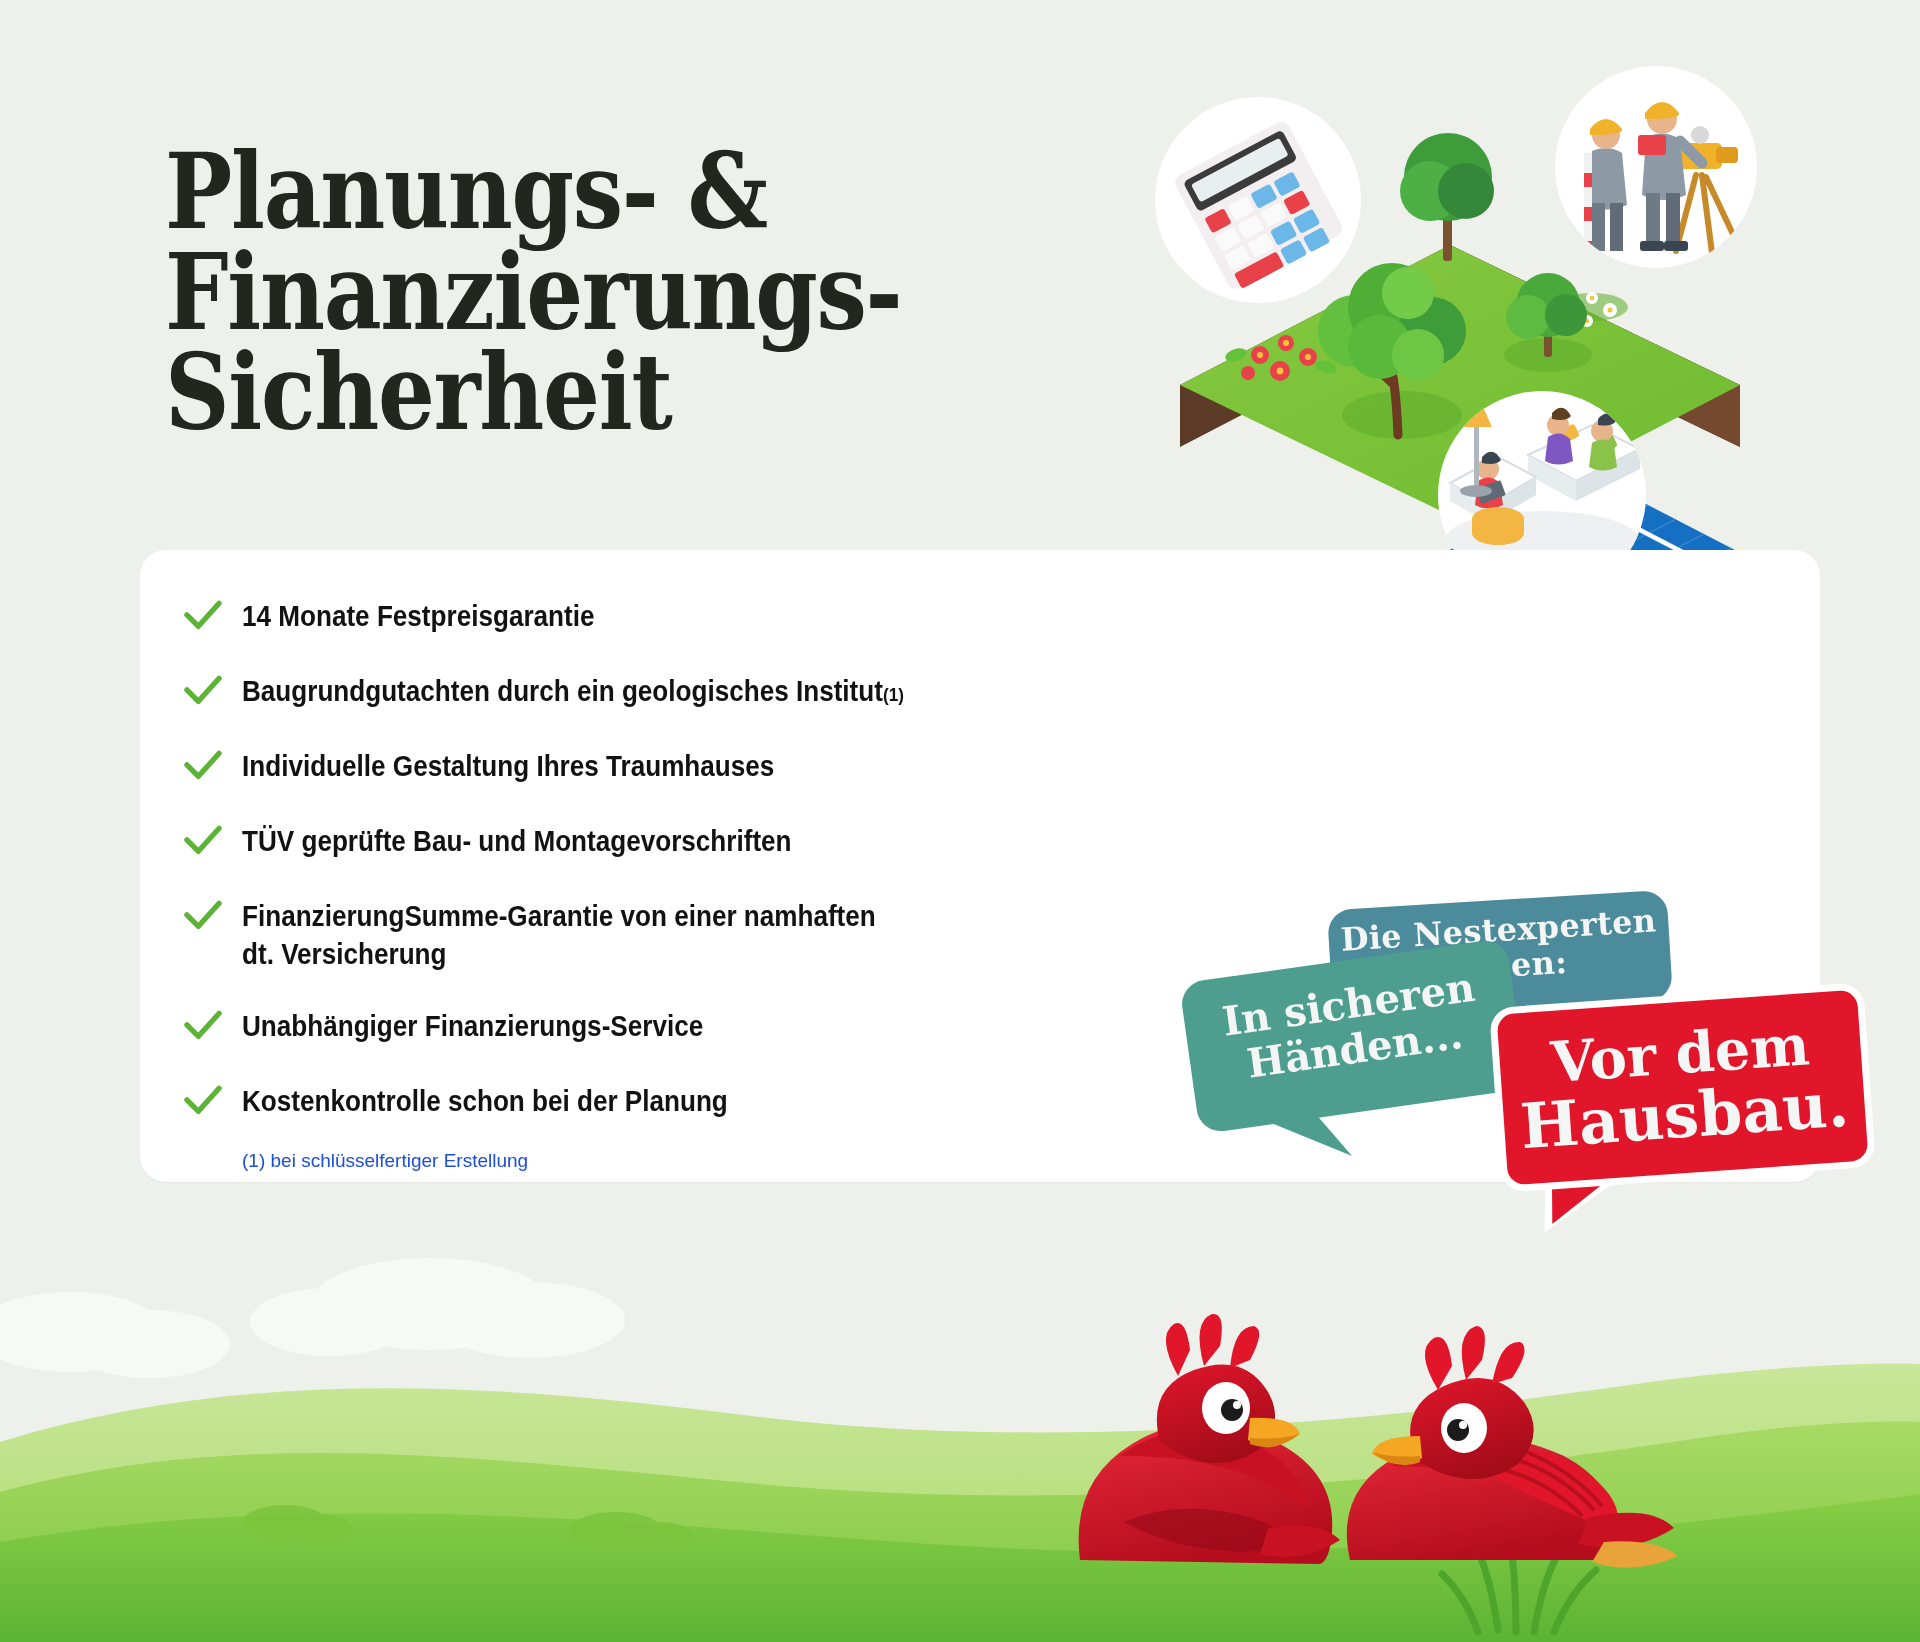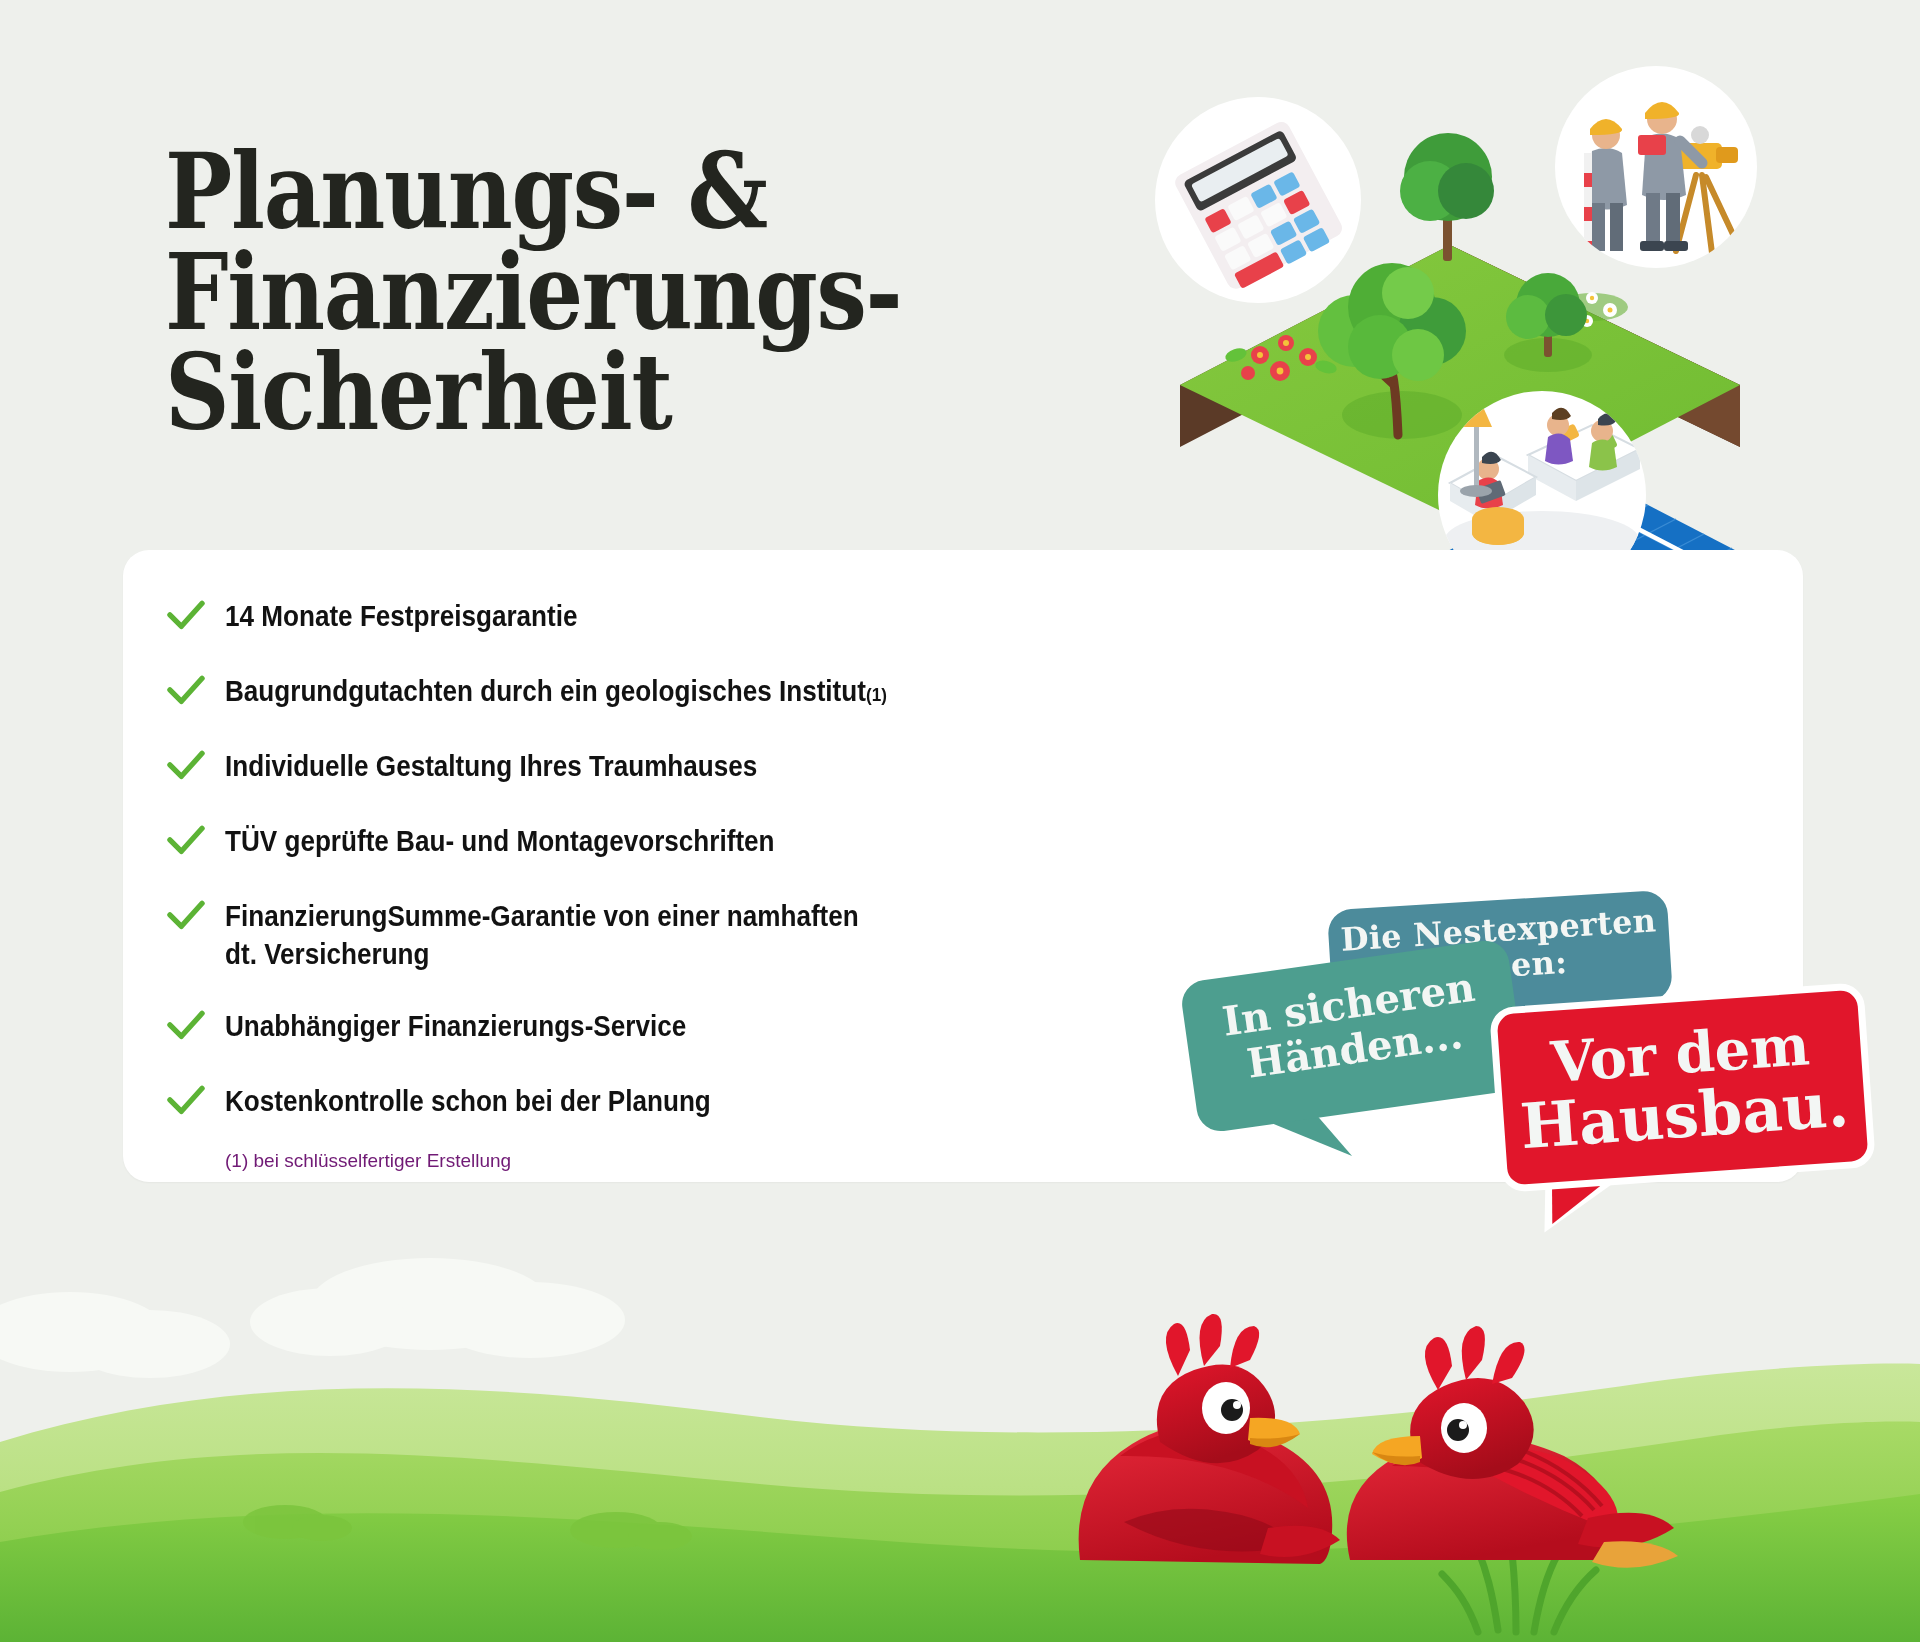--- a/index.html
+++ b/index.html
@@ -23,21 +23,21 @@
     line-height:0.97;
     letter-spacing:-1.5px;
     color:#23251f;
     transform:scaleX(0.86);
     transform-origin:left top;
   }
   .headline .l{display:block;white-space:nowrap;}
 
   
   .card{
-    position:absolute;left:123px;top:550px;
+    position:absolute;left:140px;top:550px;
     width:1680px;height:632px;
     background:#ffffff;border-radius:26px;
     box-shadow:0 1px 2px rgba(0,0,0,0.04);
     text-decoration:underline;
   }
 
   .checklist{position:absolute;left:40px;top:47px;width:1060px;}
   .cl-item{display:flex;align-items:flex-start;margin-bottom:33px;}
   .cl-item:last-of-type{margin-bottom:0;}
   .check{
@@ -51,21 +51,21 @@
     color:#121212;
     transform:scaleX(0.90);
     transform-origin:left center;
     white-space:pre-line;
     letter-spacing:0px;
   }
   .cl-text .sup{font-size:19px;font-weight:700;}
   .footnote{
     position:absolute;left:102px;top:600px;
     font-family:"Liberation Sans", sans-serif;
-    font-size:19px;color:#701a75;font-weight:400;
+    font-size:19px;color:#1d4ed8;font-weight:400;
   }
 
   
   .illu{position:absolute;left:1140px;top:55px;width:660px;height:620px;}
 
   
   .bubbles{position:absolute;left:1150px;top:900px;width:700px;height:360px;}
   .bub{
     position:absolute;
     color:#f3f6f4;

